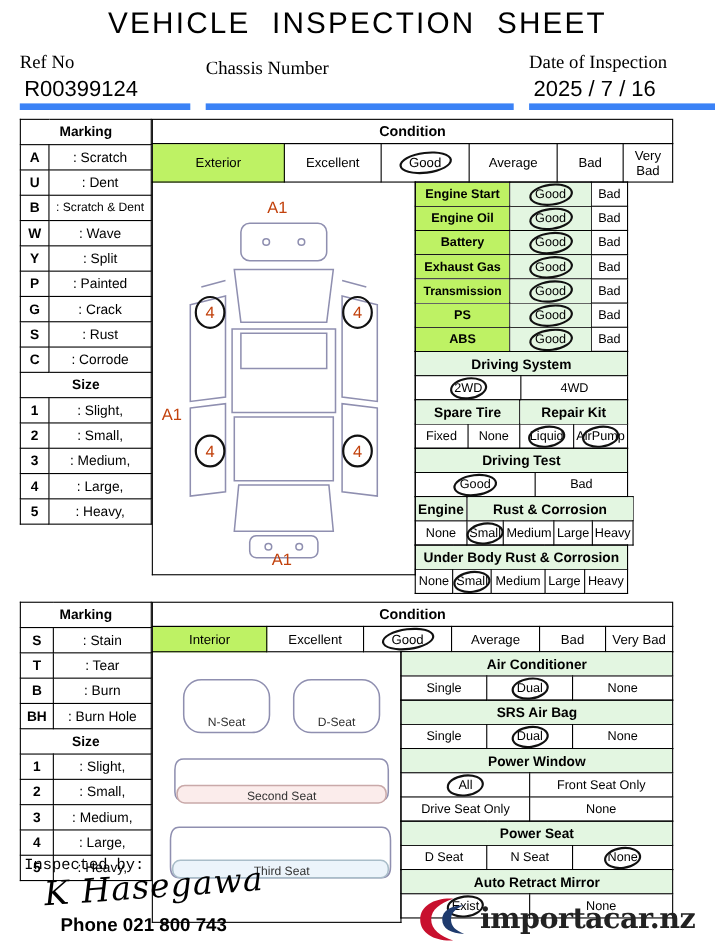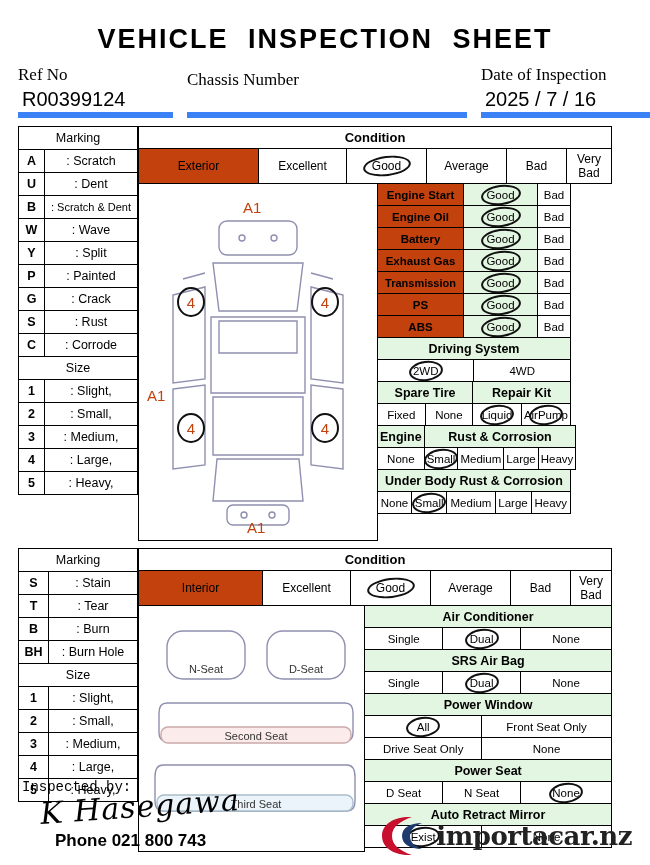--- a/index.html
+++ b/index.html
@@ -11,23 +11,23 @@
     font-family: "Liberation Sans", sans-serif;
     color: #000;
     position: relative;
   }
   .page { position: relative; width: 650px; height: 865px; }
 
   
   .title {
     text-align: center;
     font-size: 27px;
-    font-weight: bold;
+    font-weight: normal;
     letter-spacing: 2px;
-    padding-top: 24px;
+    padding-top: 6px;
     word-spacing: 10px;
   }
 
   
   .hdr {
     display: flex;
     margin: 10px 18px 0 18px;
     align-items: flex-end;
   }
   .hdr .fld { display: flex; flex-direction: column; }
@@ -61,26 +61,26 @@
     font-size: 12px;
   }
   table.gt td, table.gt th {
     border: 1px solid #000;
     padding: 3px 4px;
     text-align: center;
     font-weight: normal;
     height: 23px;
   }
   .lgreen { background: #e3f6e1; }
-  .lgreen-head { background: #c2410c; font-weight: bold; }
+  .lgreen-head { background: #bef264; font-weight: bold; }
 
   
   .mk td { text-align: left; padding-left: 8px; font-size: 12.5px; }
   .mk td.c { text-align: center; font-weight: bold; }
-  .mk .hd { text-align: center; font-weight: normal; }
+  .mk .hd { text-align: center; font-weight: bold; }
 
   
   .diagram-box {
     border: 1px solid #000;
     border-top: none;
     height: 358px;
     position: relative;
     overflow: hidden;
   }
   .diagram-box2 {
@@ -395,20 +395,31 @@
             </tr>
             <tr>
               <td style="width:58px">Fixed</td>
               <td style="width:58px">None</td>
               <td style="width:58px"><span>Liquid</span><span class="oval w34"></span></td>
               <td><span>AirPump</span><span class="oval w34"></span></td>
             </tr>
           </tbody>
             </table>
 
+          <table class="rt" style="margin-top:-1px">
+            <tbody>
+                <tr class="sec-title">
+                  <td colspan="2" class="lgreen">Driving Test</td>
+                </tr>
+            <tr>
+              <td><span>Good</span><span class="oval"></span></td>
+              <td>Bad</td>
+            </tr>
+          </tbody>
+            </table>
 
           <table class="rt" style="margin-top:-1px">
             <tbody>
                 <tr class="sec-title">
               <td class="lgreen" style="width:58px">Engine</td>
               <td class="lgreen" colspan="4">Rust &amp; Corrosion</td>
             </tr>
             <tr>
               <td>None</td>
               <td><span>Small</span><span class="oval w34"></span></td>
@@ -488,21 +499,21 @@
       </tbody>
         </table>
     </div>
 
     <div style="width:474px; position:relative;">
       <div class="cond-head">Condition</div>
 
       <table class="gt" style="width:100%; margin-top:-1px;">
         <tbody>
             <tr>
-          <td class="lgreen-head" style="width:124px">Interior</td>
+          <td class="lgreen-head" style="width:104px">Interior</td>
           <td style="width:88px">Excellent</td>
           <td style="width:80px;position:relative">
             <span>Good</span>
             <span class="oval w50"></span>
           </td>
           <td style="width:80px">Average</td>
           <td style="width:60px">Bad</td>
           <td>Very Bad</td>
         </tr>
       </tbody>

